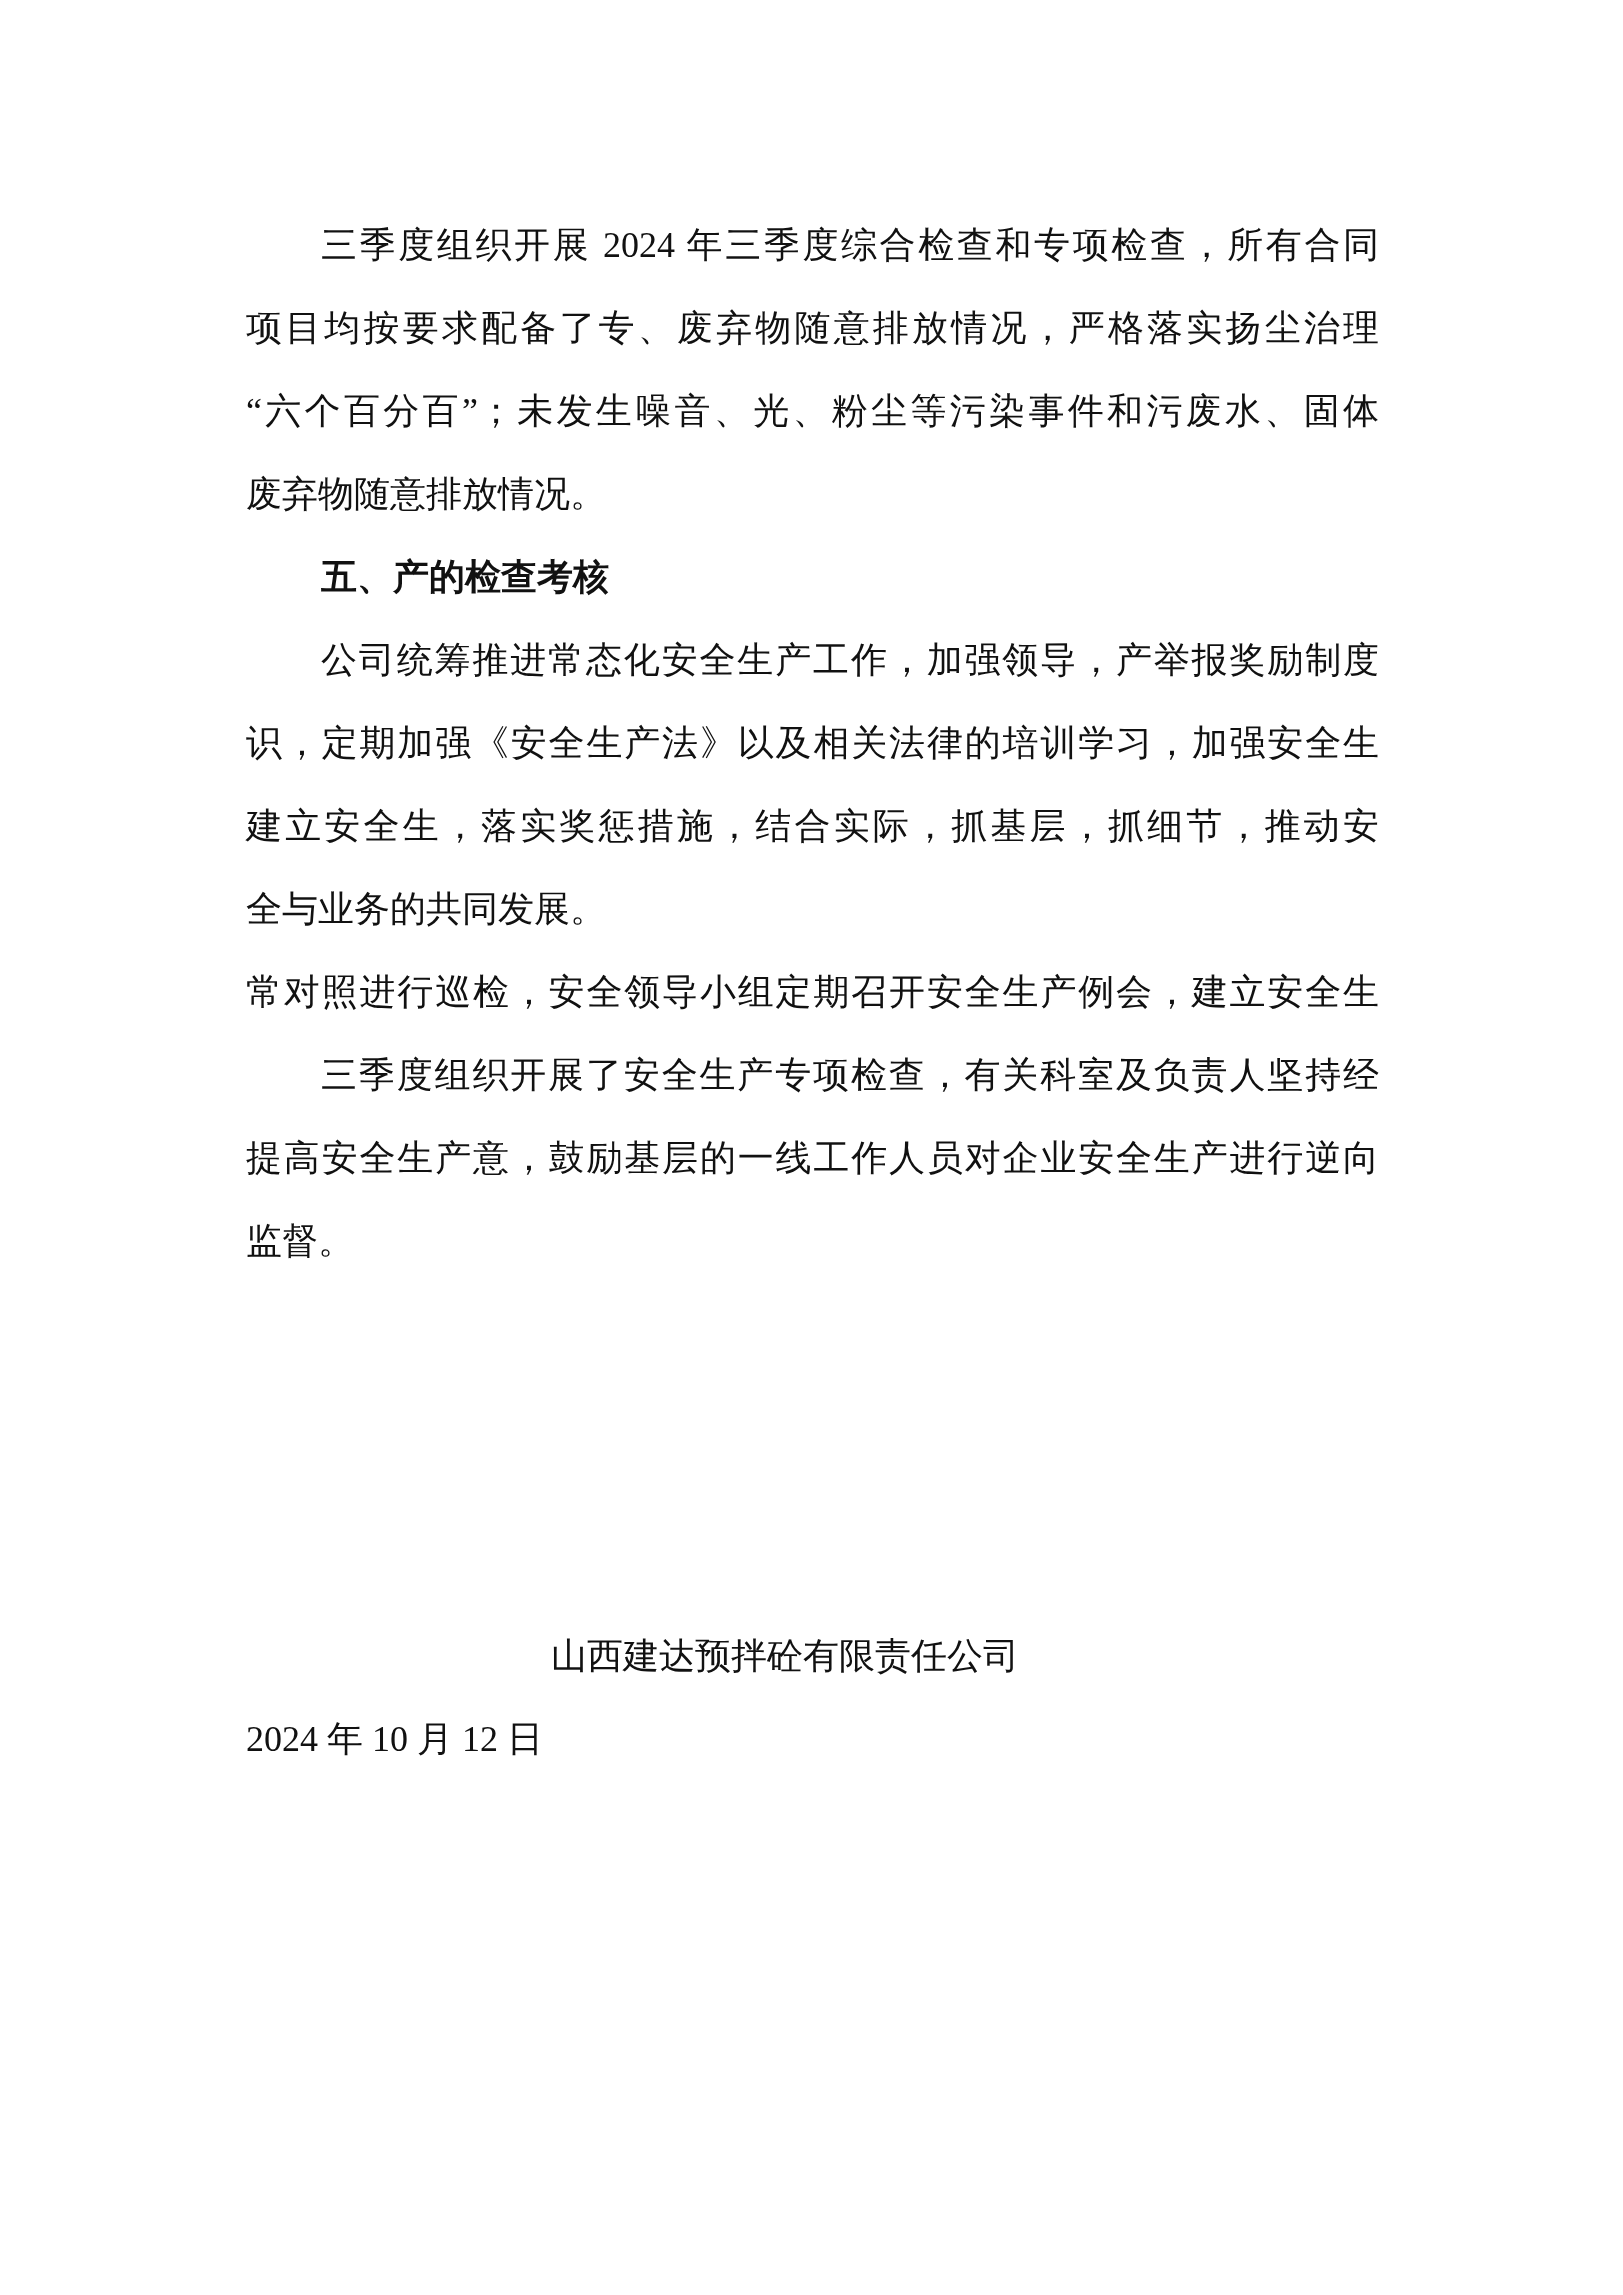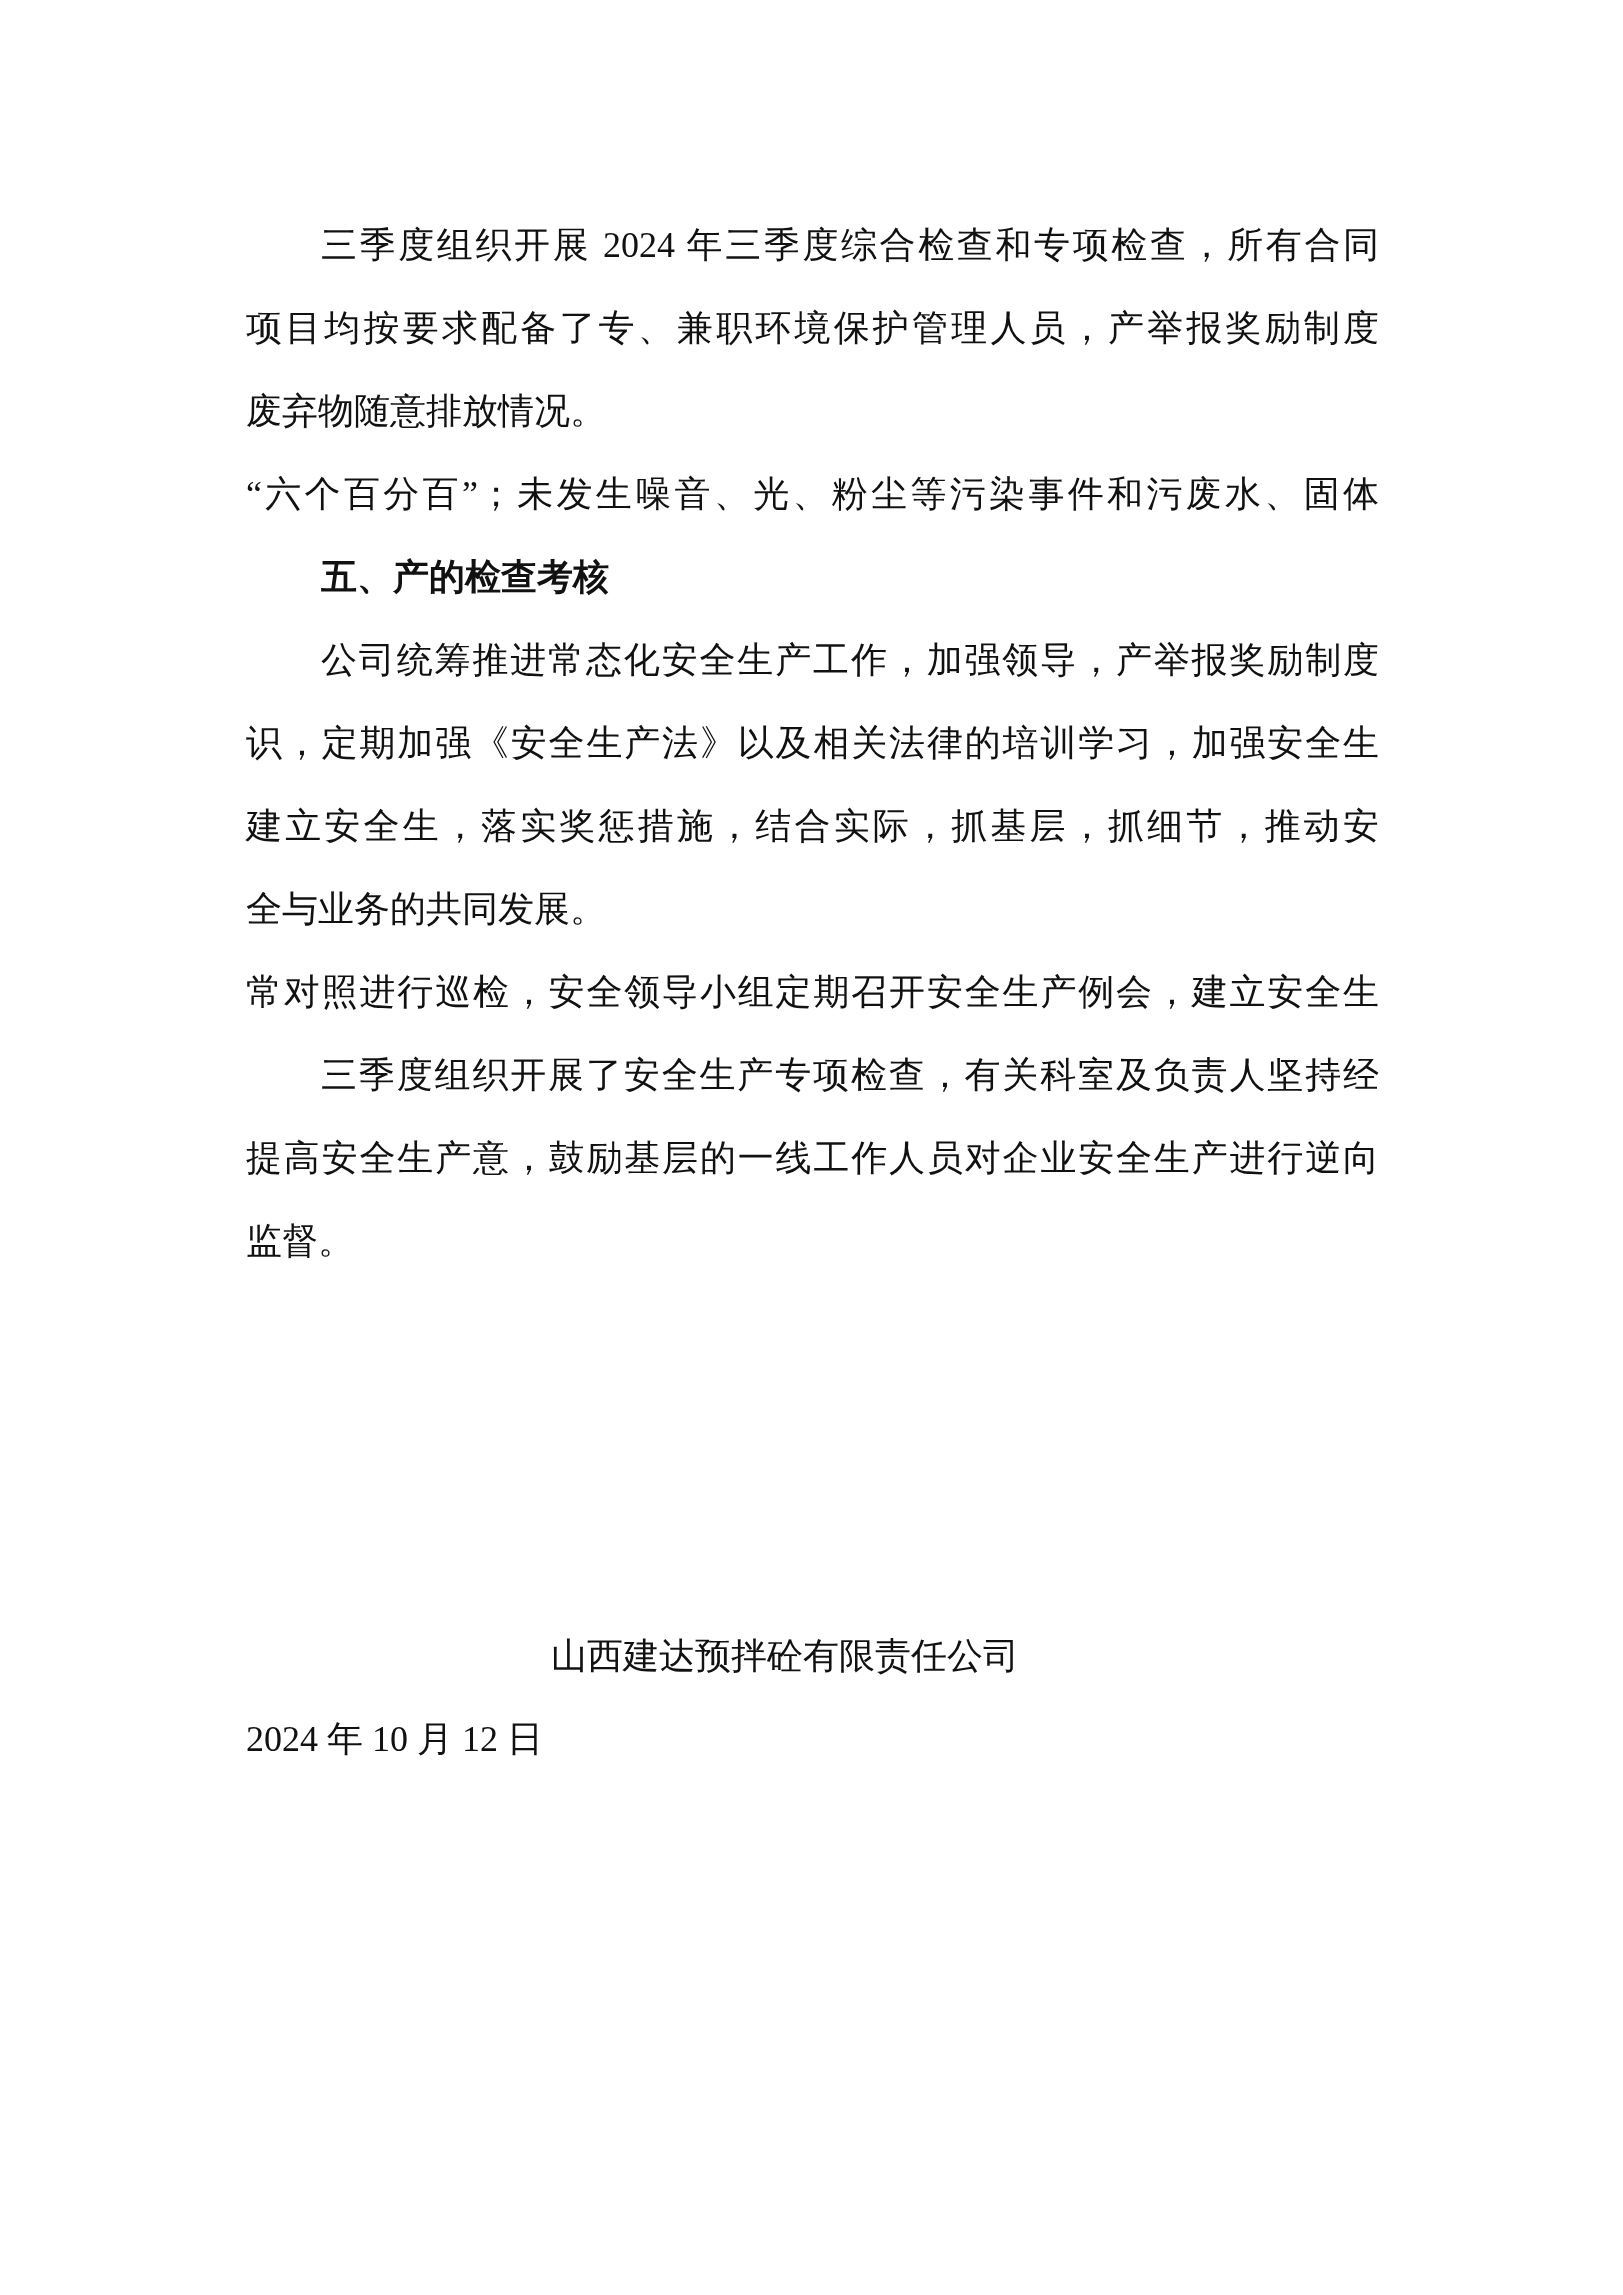--- a/index.html
+++ b/index.html
@@ -52,23 +52,23 @@
     padding-right: 158px;
   }
 </style>
 </head>
 <body>
 
 <div class="page">
   <div class="content">
 
     <div class="line just indent">三季度组织开展 2024 年三季度综合检查和专项检查，所有合同</div>
-    <div class="line just">项目均按要求配备了专、兼职环境保护管理人员，产举报奖励制度</div>
+    <div class="line just">项目均按要求配备了专、废弃物随意排放情况，严格落实扬尘治理</div>
+    <div class="line just">“六个百分百”；未发生噪音、光、粉尘等污染事件和污废水、固体</div>
     <div class="line">废弃物随意排放情况。</div>
-    <div class="line just">“六个百分百”；未发生噪音、光、粉尘等污染事件和污废水、固体</div>
 
     <div class="line heading">五、产的检查考核</div>
 
     <div class="line just indent">公司统筹推进常态化安全生产工作，加强领导，产举报奖励制度</div>
     <div class="line just">识，定期加强《安全生产法》以及相关法律的培训学习，加强安全生</div>
     <div class="line just">建立安全生，落实奖惩措施，结合实际，抓基层，抓细节，推动安</div>
     <div class="line">全与业务的共同发展。</div>
 
     <div class="line just">常对照进行巡检，安全领导小组定期召开安全生产例会，建立安全生</div>
     <div class="line just indent">三季度组织开展了安全生产专项检查，有关科室及负责人坚持经</div>

